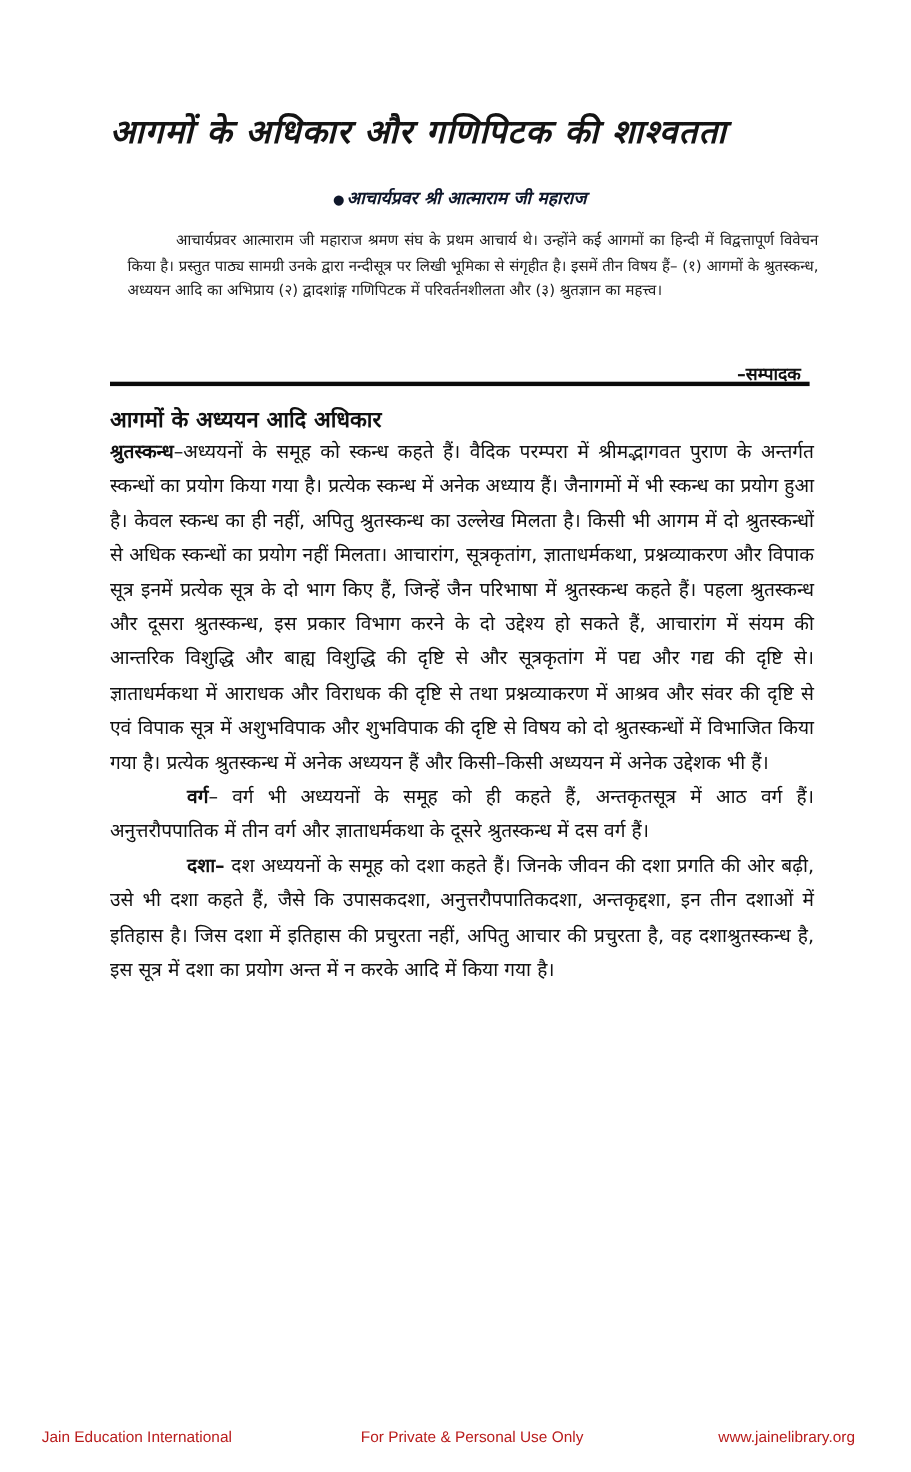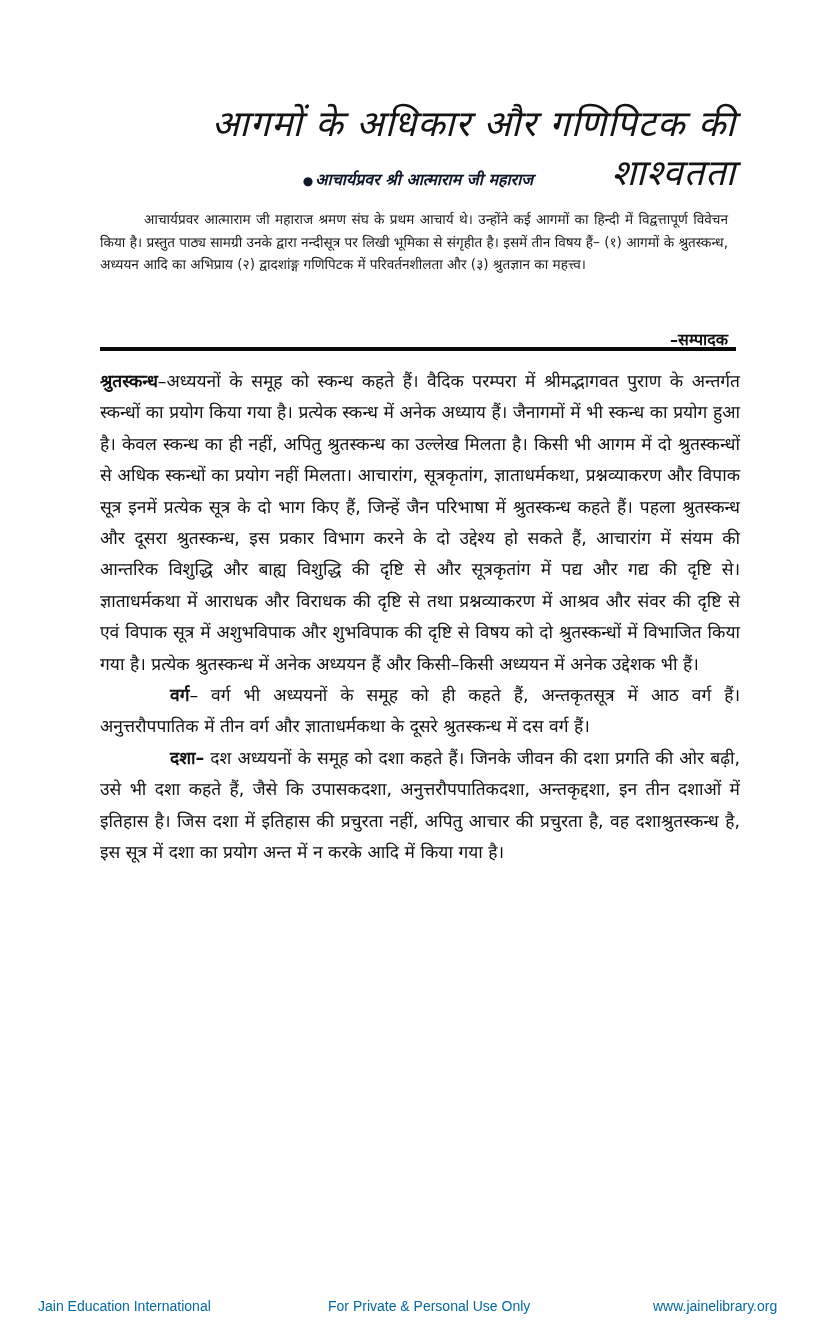--- a/index.html
+++ b/index.html
@@ -1,53 +1,54 @@
 <!DOCTYPE html>
 <html><head>
 <meta charset="utf-8">
 <style>
   html, body { margin:0; padding:0; background:#ffffff; }
   body { width:828px; height:1338px; position:relative; overflow:hidden; color:#111;
          font-family:"DejaVu Sans", "Liberation Sans", sans-serif; }
   .page { position:absolute; left:100px; top:0; width:636px; }
-  .title { position:absolute; left:0; width:636px; top:98px; text-align:right;
-           font-size:36px; font-style:italic; font-weight:normal; letter-spacing:1px; color:#141414; }
+  .title { position:absolute; left:0; width:636px; top:98px; text-align:left;
+           font-size:30px; font-style:italic; font-weight:bold; letter-spacing:1px; color:#141414; }
   .author { position:absolute; left:0; width:636px; top:168px; text-align:center;
             font-size:16px; font-style:italic; font-weight:bold; color:#0f172a; }
   .author .bullet { font-style:normal; font-size:12px; vertical-align:middle; margin-right:2px; }
-  .intro { position:absolute; left:0; width:628px; top:208px; font-size:13.6px; line-height:22.5px;
+  .intro { position:absolute; left:16px; width:628px; top:208px; font-size:13.6px; line-height:22.5px;
            text-align:justify; color:#1a1a1a; }
   .intro p { margin:0; text-indent:44px; }
   .editor { position:absolute; right:8px; top:328px; font-size:16px; font-weight:bold; }
   .rule { position:absolute; left:0; top:347px; width:636px; height:4px; background:#0a0a0a; }
   .body { position:absolute; left:0; width:640px; top:366px; font-size:17.4px; line-height:31.4px;
           text-align:justify; color:#111; }
   .body h2 { margin:0; font-size:20px; font-weight:bold; line-height:30px; }
   .body p { margin:0; }
   .body p.ind { text-indent:70px; }
   .body b { font-weight:bold; }
   .footer { position:absolute; top:1298px; left:0; width:828px; height:20px; font-family:"Liberation Sans", sans-serif;
-            font-size:14px; color:#0369a1; }
+            font-size:14px; color:#b91c1c; }
   .footer span { position:absolute; top:0; }
 </style>
 </head>
 <body>
 
 <div class="page">
   <div class="title">आगमों के अधिकार और गणिपिटक की शाश्वतता</div>
   <div class="author">
     <span class="bullet">●</span><span>आचार्यप्रवर श्री आत्माराम जी महाराज</span>
   </div>
   <div class="intro">
     <p>आचार्यप्रवर आत्माराम जी महाराज श्रमण संघ के प्रथम आचार्य थे। उन्होंने कई आगमों का हिन्दी में विद्वत्तापूर्ण विवेचन किया है। प्रस्तुत पाठ्य सामग्री उनके द्वारा नन्दीसूत्र पर लिखी भूमिका से संगृहीत है। इसमें तीन विषय हैं– (१) आगमों के श्रुतस्कन्ध, अध्ययन आदि का अभिप्राय (२) द्वादशांङ्ग गणिपिटक में परिवर्तनशीलता और (३) श्रुतज्ञान का महत्त्व।</p>
   </div>
   <div class="editor">–सम्पादक</div>
   <div class="rule"></div>
 
   <div class="body">
+    <h2>आगमों के अध्ययन आदि अधिकार</h2>
     <p><b>श्रुतस्कन्ध</b><span>–अध्ययनों के समूह को स्कन्ध कहते हैं। वैदिक परम्परा में श्रीमद्भागवत पुराण के अन्तर्गत स्कन्धों का प्रयोग किया गया है। प्रत्येक स्कन्ध में अनेक अध्याय हैं। जैनागमों में भी स्कन्ध का प्रयोग हुआ है। केवल स्कन्ध का ही नहीं, अपितु श्रुतस्कन्ध का उल्लेख मिलता है। किसी भी आगम में दो श्रुतस्कन्धों से अधिक स्कन्धों का प्रयोग नहीं मिलता। आचारांग, सूत्रकृतांग, ज्ञाताधर्मकथा, प्रश्नव्याकरण और विपाक सूत्र इनमें प्रत्येक सूत्र के दो भाग किए हैं, जिन्हें जैन परिभाषा में श्रुतस्कन्ध कहते हैं। पहला श्रुतस्कन्ध और दूसरा श्रुतस्कन्ध, इस प्रकार विभाग करने के दो उद्देश्य हो सकते हैं, आचारांग में संयम की आन्तरिक विशुद्धि और बाह्य विशुद्धि की दृष्टि से और सूत्रकृतांग में पद्य और गद्य की दृष्टि से। ज्ञाताधर्मकथा में आराधक और विराधक की दृष्टि से तथा प्रश्नव्याकरण में आश्रव और संवर की दृष्टि से एवं विपाक सूत्र में अशुभविपाक और शुभविपाक की दृष्टि से विषय को दो श्रुतस्कन्धों में विभाजित किया गया है। प्रत्येक श्रुतस्कन्ध में अनेक अध्ययन हैं और किसी–किसी अध्ययन में अनेक उद्देशक भी हैं।</span></p>
     <p class="ind"><b>वर्ग</b><span>– वर्ग भी अध्ययनों के समूह को ही कहते हैं, अन्तकृतसूत्र में आठ वर्ग हैं। अनुत्तरौपपातिक में तीन वर्ग और ज्ञाताधर्मकथा के दूसरे श्रुतस्कन्ध में दस वर्ग हैं।</span></p>
     <p class="ind"><b>दशा–</b><span> दश अध्ययनों के समूह को दशा कहते हैं। जिनके जीवन की दशा प्रगति की ओर बढ़ी, उसे भी दशा कहते हैं, जैसे कि उपासकदशा, अनुत्तरौपपातिकदशा, अन्तकृद्दशा, इन तीन दशाओं में इतिहास है। जिस दशा में इतिहास की प्रचुरता नहीं, अपितु आचार की प्रचुरता है, वह दशाश्रुतस्कन्ध है, इस सूत्र में दशा का प्रयोग अन्त में न करके आदि में किया गया है।</span></p>
   </div>
 </div>
 
 <div class="footer">
   <span style="left:38px">Jain Education International</span>
   <span style="left:328px">For Private &amp; Personal Use Only</span>
   <span style="left:653px">www.jainelibrary.org</span>

